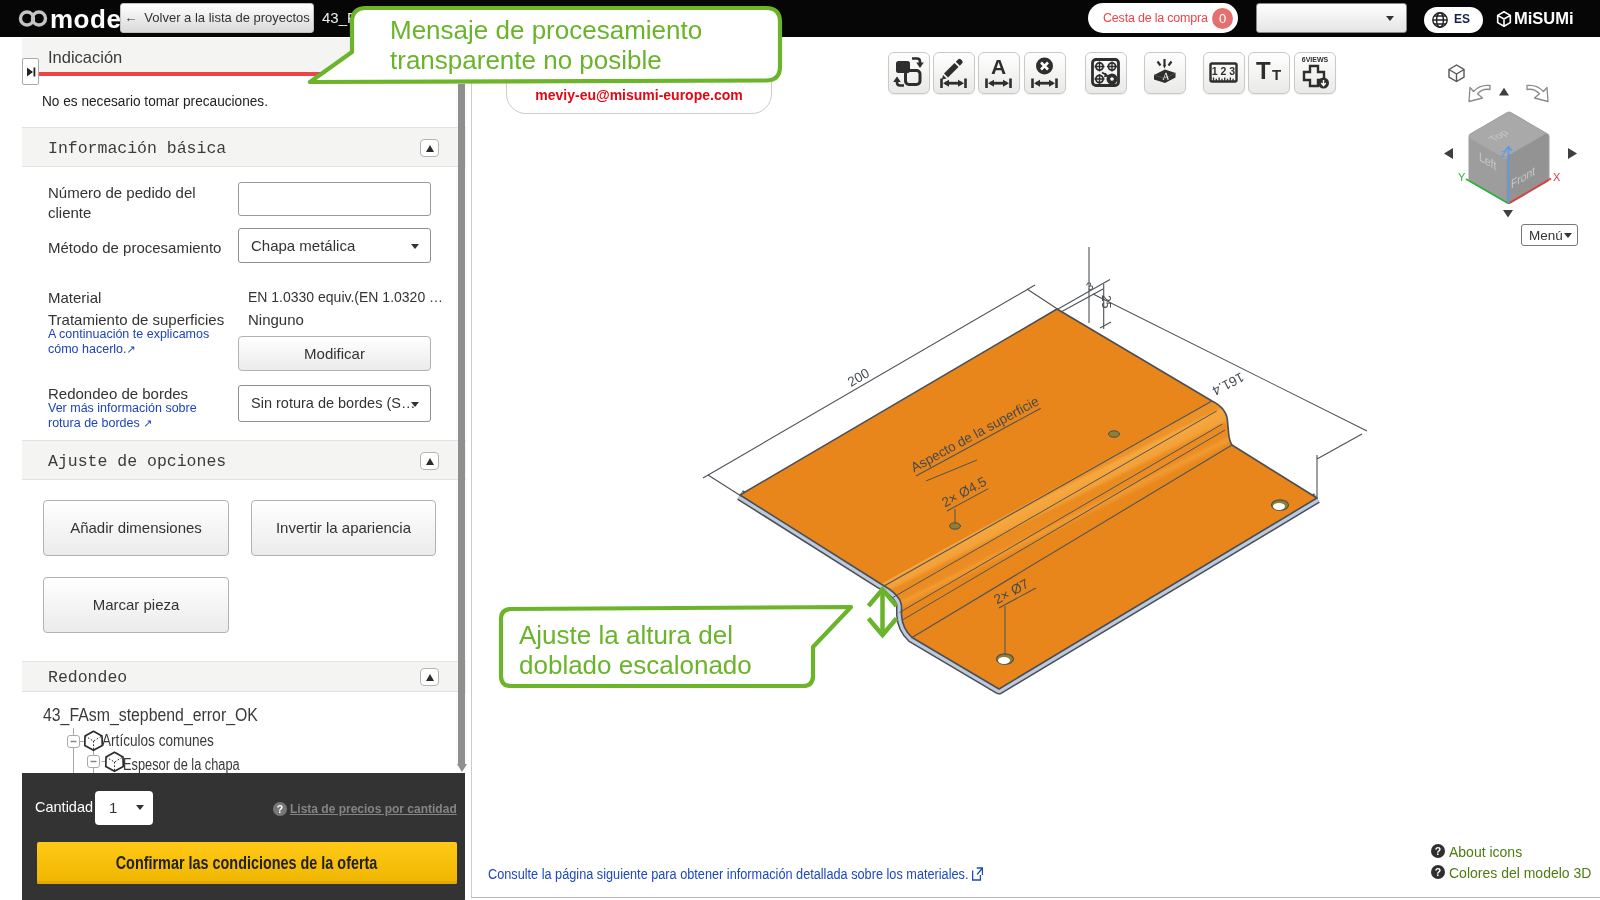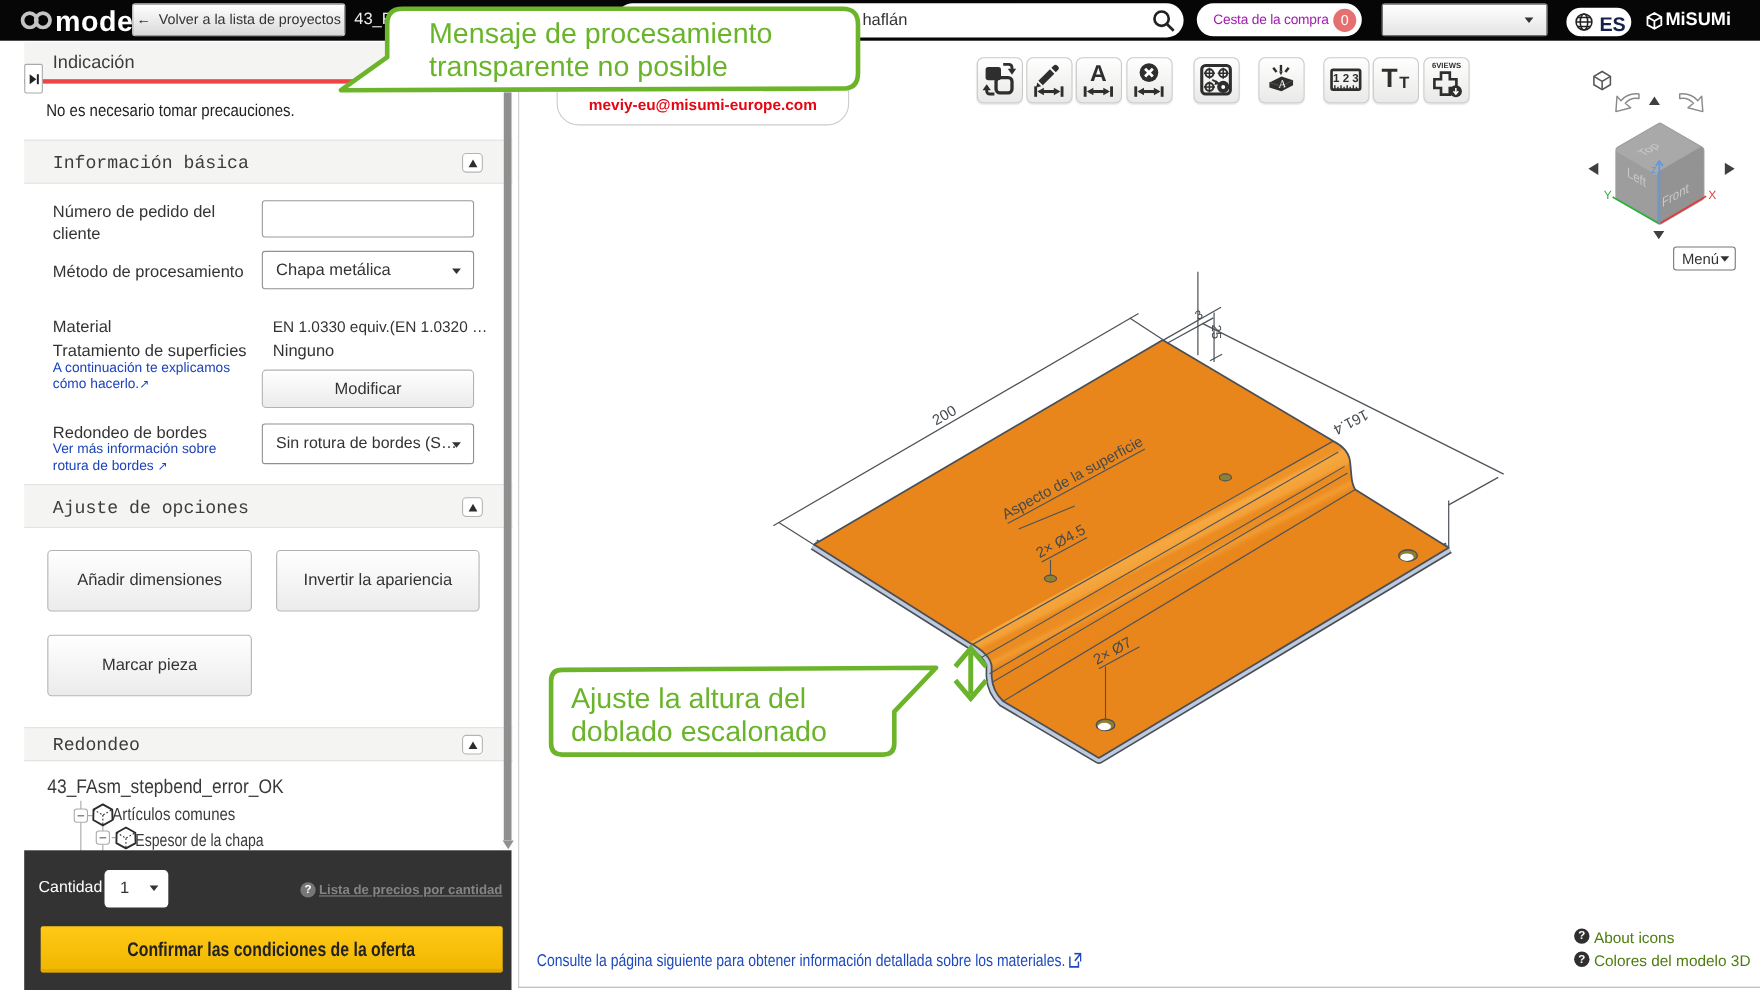--- a/index.html
+++ b/index.html
@@ -170,41 +170,34 @@
 <div id="topbar">
 <svg width="110" height="37" style="position:absolute;left:14px;top:0">
 <g stroke="#c4c4c4" stroke-width="3.4" fill="none">
 <circle cx="13" cy="18.5" r="6.5"></circle>
         <circle cx="25" cy="18.5" r="6.5"></circle>
 </g>
 </svg>
 <div style="position:absolute;left:50px;top:4px;color:#fff;font-size:26px;font-weight:bold;letter-spacing:0.5px;">modelo</div>
 <div id="volver">←&nbsp; Volver a la lista de proyectos</div>
 <div style="position:absolute;left:322px;top:9px;color:#eee;font-size:15px;">43_FA</div>
-<div id="searchpill">
-      <span style="position:absolute;left:224px;top:7px;font-size:15px;color:#333;">haflán</span>
-<svg width="24" height="24" style="position:absolute;left:486px;top:4px" fill="none" stroke="#222" stroke-width="2.4">
-        <circle cx="10" cy="10" r="6.5"></circle>
-        <path d="M15,15 L21,21"></path>
-      </svg>
-</div>
 <div id="cesta">
-      <span style="position:absolute;left:15px;top:7.5px;font-size:12.5px;color:#a21caf;letter-spacing:-0.2px;text-align:right;">Cesta de la compra</span>
+      <span style="position:absolute;left:15px;top:7.5px;font-size:12.5px;color:#ef4444;letter-spacing:-0.2px;text-align:right;">Cesta de la compra</span>
 <div style="position:absolute;right:5px;top:4.5px;width:21px;height:21px;border-radius:50%;background:#e57070;color:#fff;font-size:13px;text-align:center;line-height:21px;">0</div>
 </div>
 <div id="hdrsel">
       <div class="chev" style="right:12px;top:12px;"></div>
     </div>
 <div id="espill">
 <svg width="18" height="18" style="position:absolute;left:7px;top:4px" fill="none" stroke="#222" stroke-width="1.4">
         <circle cx="9" cy="9" r="7.2"></circle>
         <ellipse cx="9" cy="9" rx="3.4" ry="7.2"></ellipse>
         <path d="M2,9 L16,9 M3.2,5 L14.8,5 M3.2,13 L14.8,13"></path>
       </svg>
-<span style="position:absolute;left:30px;top:5px;font-size:18px;font-weight:bold;color:#15214d;">ES</span>
+<span style="position:absolute;left:30px;top:5px;font-size:12px;font-weight:bold;color:#15214d;">ES</span>
 </div>
 <svg width="18" height="18" style="position:absolute;left:1495px;top:10px" viewBox="0 0 20 20" fill="none" stroke="#fff" stroke-width="1.8">
 <path d="M10,2 L17,6 L17,14 L10,18 L3,14 L3,6 Z M3,6 L10,10 L17,6 M10,10 L10,18"></path>
 </svg>
 <div style="position:absolute;left:1514px;top:9px;color:#fff;font-size:16.5px;font-weight:bold;">MiSUMi</div>
 </div>
 
 <div id="panel"></div>
 <div id="vline"></div>
 <div id="bline"></div>

